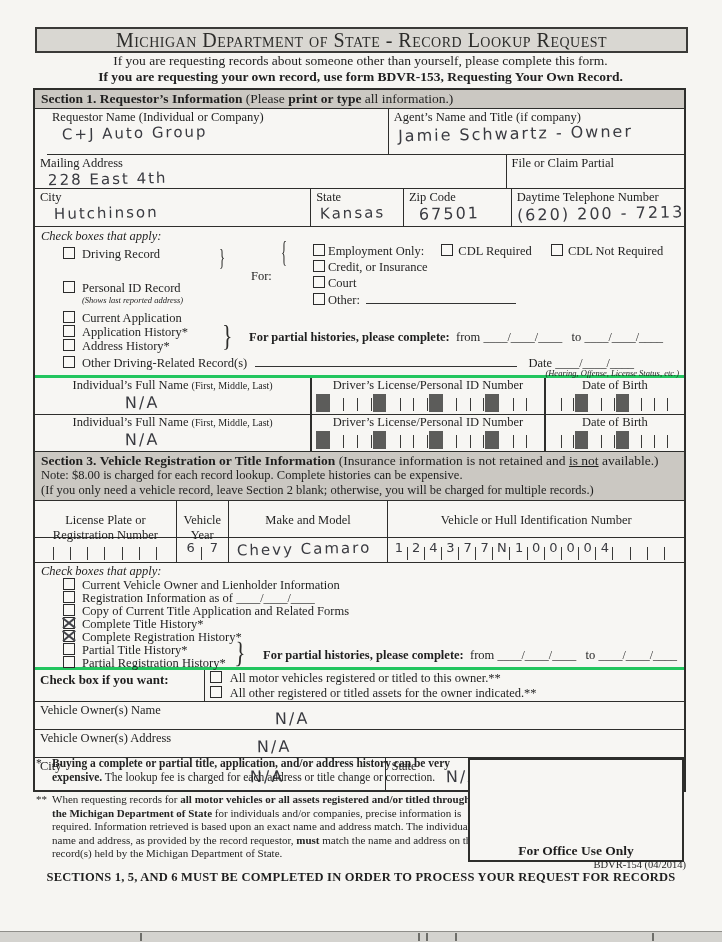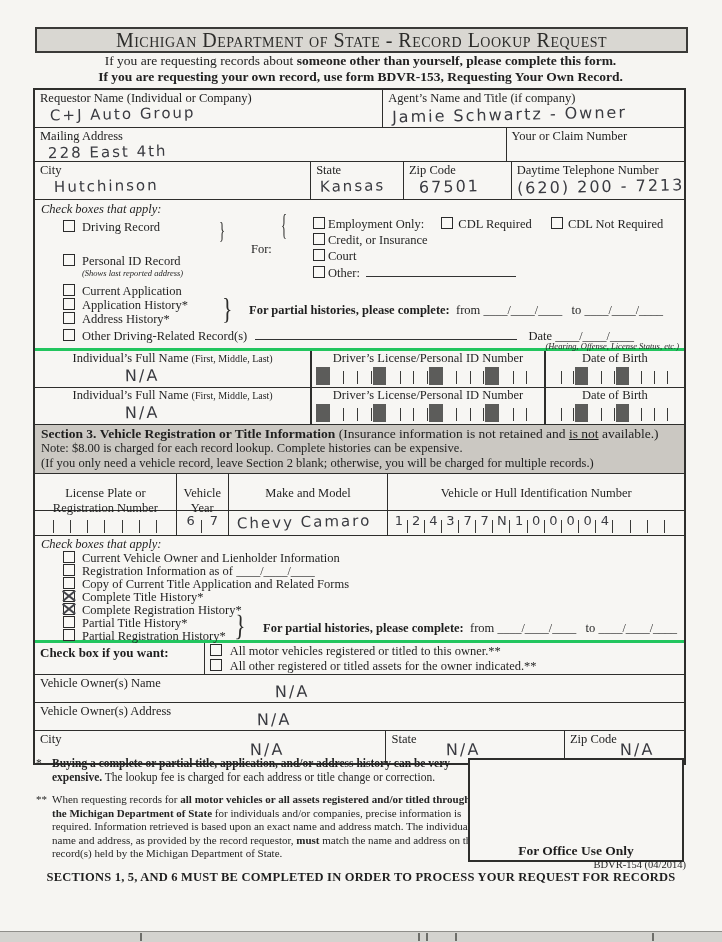--- a/index.html
+++ b/index.html
@@ -11,21 +11,21 @@
   }
   .abs{position:absolute;}
   
   .title-bar{
     position:absolute;left:35px;top:27px;width:649px;height:22px;
     background:#d9d7d2;border:2px solid #3a3a38;
     display:flex;align-items:center;justify-content:center;
     font-variant:small-caps;font-size:20px;letter-spacing:.5px;color:#2c2c2a;
   }
   .instr{position:absolute;left:33px;width:655px;text-align:center;font-size:13.5px;color:#222;}
-  .instr b{font-weight:bold;}
+  .instr b{font-weight:normal;}
   
   .outer{position:absolute;left:33px;top:88px;width:653px;border:2px solid #2e2e2c;background:#f7f6f3;box-sizing:border-box;}
   .secbar{background:#cbc8c2;border-bottom:1px solid #2e2e2c;padding:1px 6px;font-size:13.5px;line-height:16px;}
   .secbar b{font-weight:bold;}
   .secbar .ul{text-decoration:underline;}
   .row{display:flex;border-bottom:1px solid #2e2e2c;box-sizing:border-box;}
   .cell{box-sizing:border-box;padding:1px 5px;position:relative;}
   .cell + .cell{border-left:1px solid #2e2e2c;}
   .lbl{font-size:12.5px;line-height:14px;color:#1d1d1d;}
   
@@ -86,39 +86,42 @@
 </style>
 </head>
 <body>
 
 <div class="title-bar">Michigan Department of State - Record Lookup Request</div>
 <div class="instr" style="top:53px;"><span>If you are requesting records about </span><b>someone other than yourself, please complete this form.</b></div>
 <div class="instr" style="top:69px;font-weight:bold;">If you are requesting your own record, use form BDVR-153, Requesting Your Own Record.</div>
 
 <div class="outer">
 
-
-  <div class="row" style="height:38px;">
+  <div class="secbar">
+    <b>Section 1.  Requestor’s Information</b><span> (Please </span><b>print or type</b><span> all information.)</span>
+  </div>
+
+  <div class="row" style="height:46px;margin-left:12px;">
     <div class="cell" style="width:53.5%;">
       <div class="lbl">Requestor Name (Individual or Company)</div>
       <div class="hw rot" style="margin-left:10px;">C+J Auto Group</div>
     </div>
     <div class="cell" style="width:46.5%;">
       <div class="lbl">Agent’s Name and Title (if company)</div>
       <div class="hw big rot" style="margin-left:4px;">Jamie Schwartz - Owner</div>
     </div>
   </div>
 
   <div class="row" style="height:34px;">
     <div class="cell" style="width:72.5%;">
       <div class="lbl">Mailing Address</div>
       <div class="hw rot" style="margin-left:8px;">228 East 4th</div>
     </div>
     <div class="cell" style="width:27.5%;">
-      <div class="lbl">Your or Claim Number</div>
+      <div class="lbl">File or Claim Partial</div>
       <div class="hw"></div>
     </div>
   </div>
 
   <div class="row" style="height:38px;">
     <div class="cell" style="width:42.4%;">
       <div class="lbl">City</div>
       <div class="hw rot" style="margin-left:14px;">Hutchinson</div>
     </div>
     <div class="cell" style="width:14.3%;">

